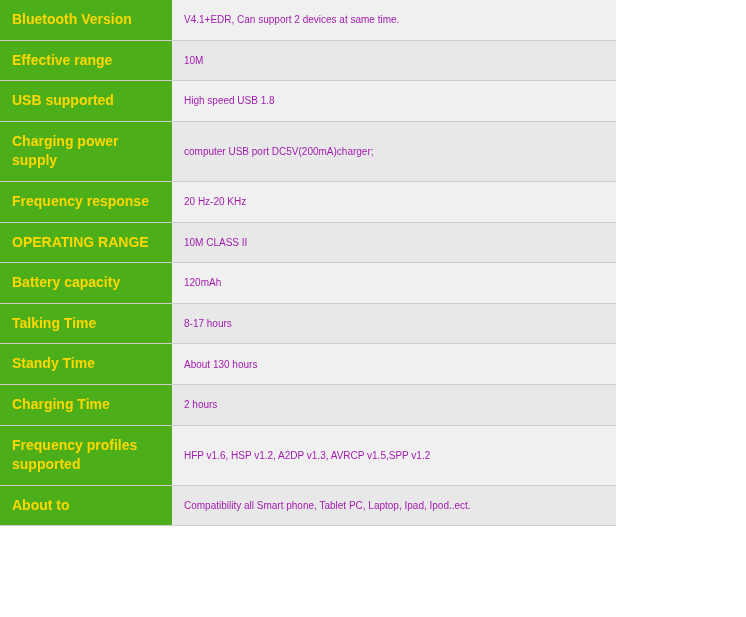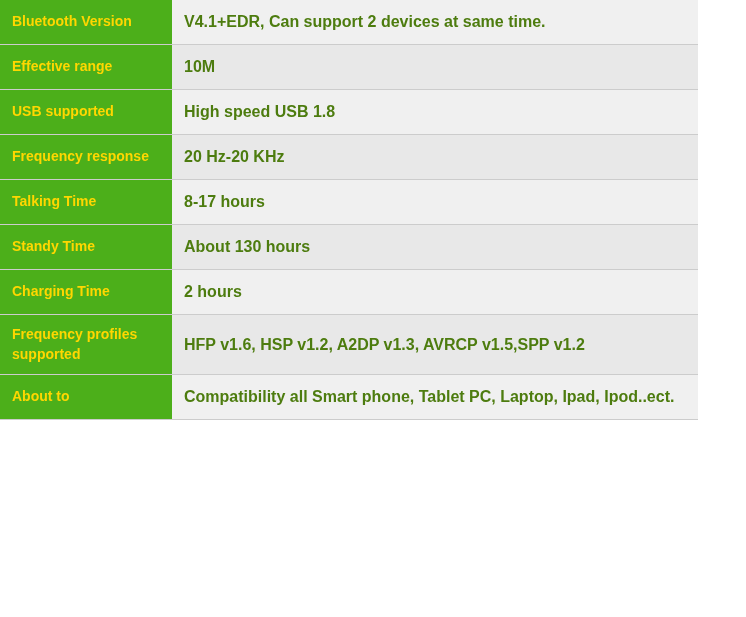--- a/index.html
+++ b/index.html
@@ -7,21 +7,21 @@
       margin: 0;
       padding: 0;
     }
     body {
       font-family: Arial, sans-serif;
       font-size: 14px;
       background: #fff;
       width: 746px;
     }
     .spec-table {
-      width: 698px;
+      width: 616px;
       border-collapse: collapse;
     }
     .spec-table tr {
       border-bottom: 1px solid #ccc;
     }
     .spec-table td {
       padding: 10px 12px;
       vertical-align: middle;
     }
     .spec-table td.label {
@@ -29,24 +29,23 @@
       color: #FFD700;
       font-weight: bold;
       font-size: 14px;
       width: 172px;
       min-width: 172px;
       max-width: 172px;
       line-height: 1.4;
     }
     .spec-table td.value {
       background-color: #f0f0f0;
-      color: #4d7c0f;
-      font-size: 16px;
+      color: #a21caf;
+      font-size: 10px;
       line-height: 1.5;
-      font-weight: bold;
     }
     .spec-table tr:nth-child(even) td.value {
       background-color: #e8e8e8;
     }
   </style>
 </head>
 <body>
 
 <table class="spec-table">
   <tbody id="table-body">
@@ -56,22 +55,34 @@
       </tr>
       <tr>
         <td class="label">Effective range</td>
         <td class="value">10M</td>
       </tr>
       <tr>
         <td class="label">USB supported</td>
         <td class="value">High speed USB 1.8</td>
       </tr>
       <tr>
+        <td class="label">Charging power supply</td>
+        <td class="value">computer USB port DC5V(200mA)charger;</td>
+      </tr>
+      <tr>
         <td class="label">Frequency response</td>
         <td class="value">20 Hz-20 KHz</td>
+      </tr>
+      <tr>
+        <td class="label">OPERATING RANGE</td>
+        <td class="value">10M  CLASS II</td>
+      </tr>
+      <tr>
+        <td class="label">Battery capacity</td>
+        <td class="value">120mAh</td>
       </tr>
       <tr>
         <td class="label">Talking Time</td>
         <td class="value">8-17 hours</td>
       </tr>
       <tr>
         <td class="label">Standy Time</td>
         <td class="value">About 130 hours</td>
       </tr>
       <tr>

